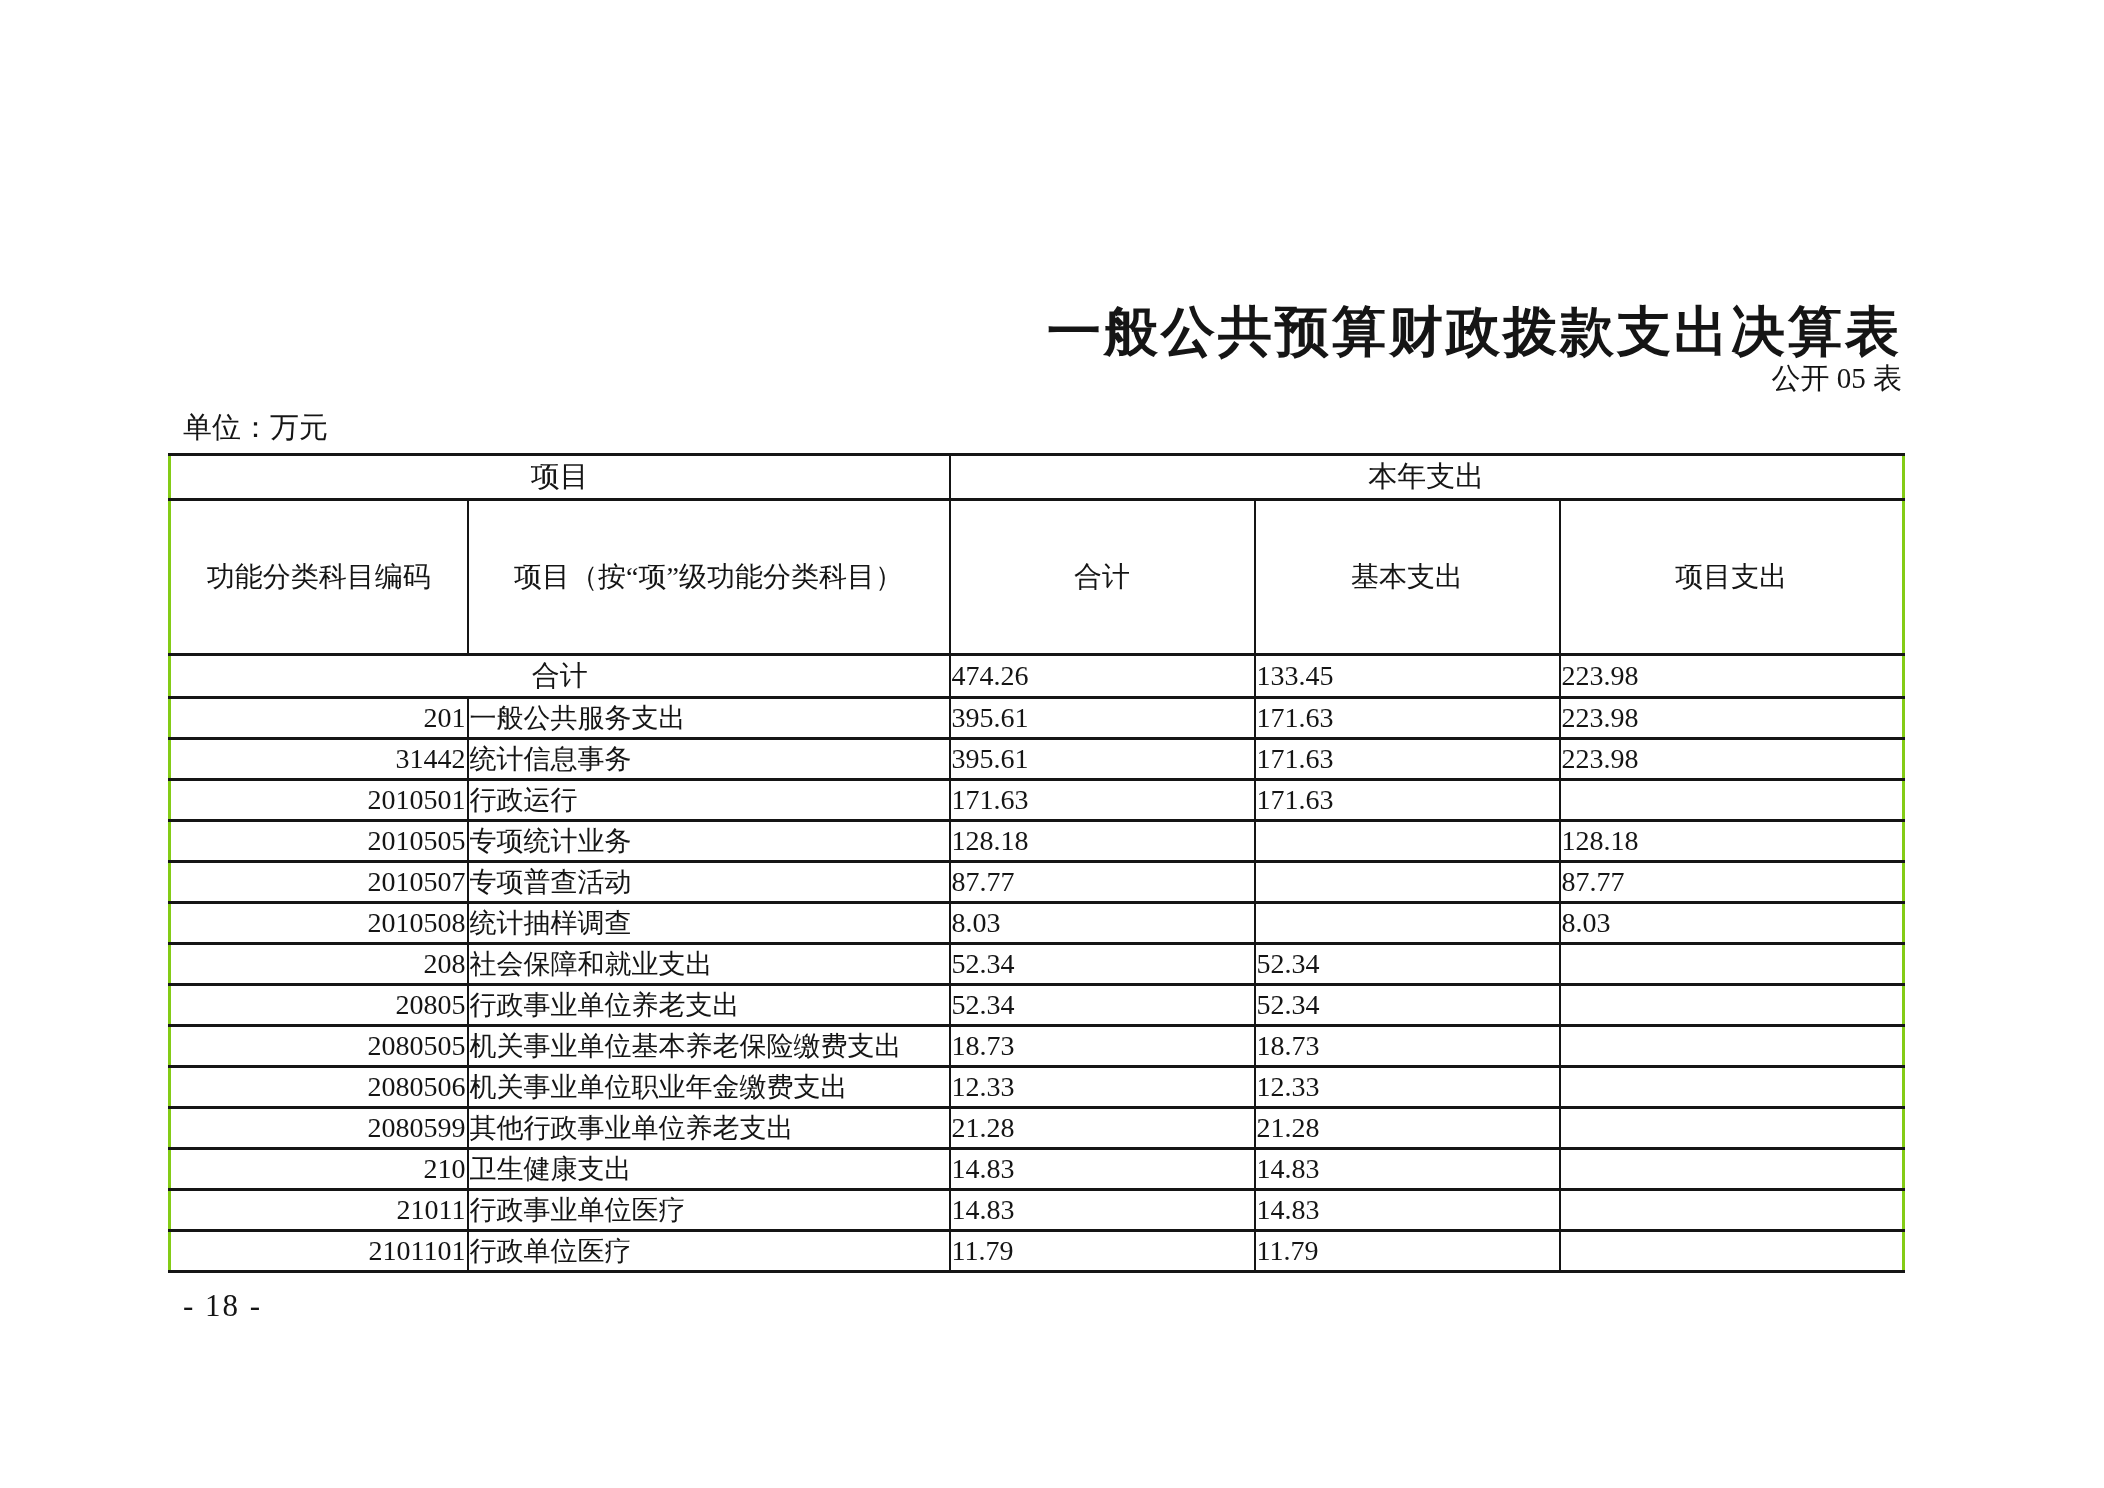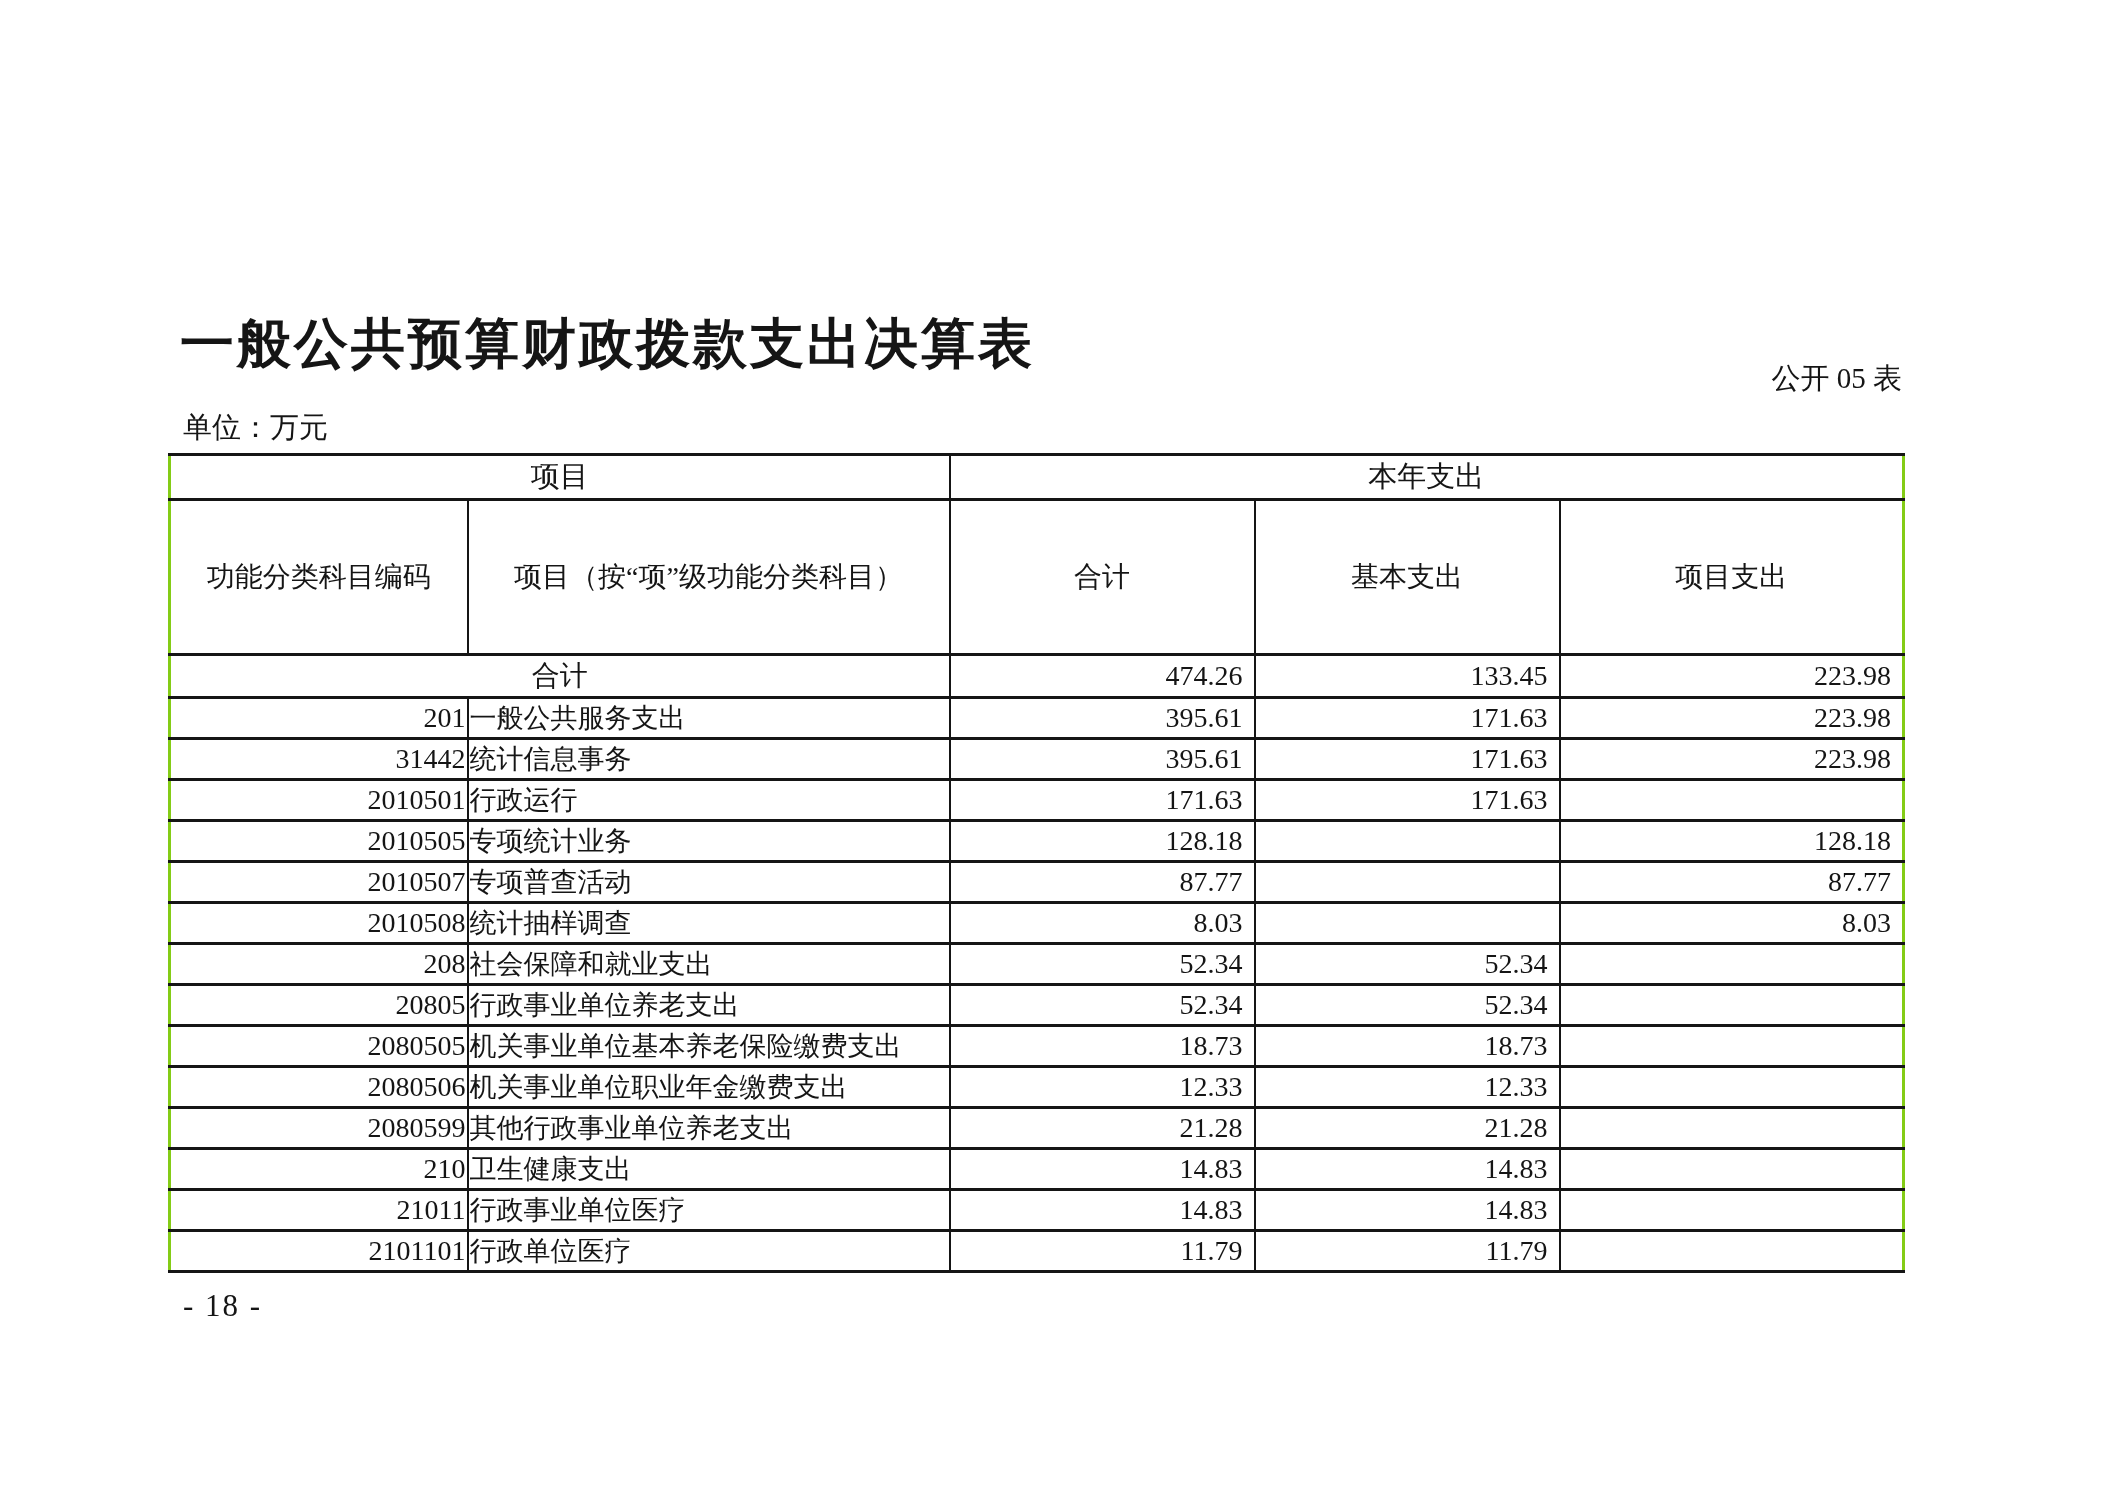--- a/index.html
+++ b/index.html
@@ -14,22 +14,22 @@
     width: 2104px;
     height: 1488px;
     background: #ffffff;
     overflow: hidden;
   }
   .title {
     position: absolute;
     left: 168px;
     width: 1734px;
     top: 296px;
-    margin: 12px;
-    text-align: left;
+    margin: 0;
+    text-align: right;
     font-size: 54px;
     font-weight: bold;
     letter-spacing: 3px;
     white-space: nowrap;
   }
   .table-label {
     position: absolute;
     right: 202px;
     top: 359px;
     font-size: 29px;
@@ -67,21 +67,21 @@
   }
   table.budget {
     border: 3px solid #84cc16;
   }
   tr.hrow1 th { height: 34px; font-size: 29px; text-align: center; vertical-align: middle; }
   tr.hrow2 th { height: 150px; font-size: 28px; text-align: center; vertical-align: middle; }
   tbody tr { height: 37px; }
   td.cell-label { text-align: center; font-size: 28px; vertical-align: middle; }
   td.cell-code { text-align: right; padding-left: 12px; font-size: 28px; vertical-align: middle; font-family: "Liberation Serif", "DejaVu Serif", serif; }
   td.cell-name { text-align: left; font-size: 27px; vertical-align: middle; }
-  td.cell-num  { text-align: right; padding-right: 11px; font-size: 28px; vertical-align: middle; margin-left: 8px; }
+  td.cell-num  { text-align: left; padding-right: 11px; font-size: 28px; vertical-align: middle; margin-left: 8px; }
   .page-number {
     position: absolute;
     left: 183px;
     top: 1288px;
     font-size: 31px;
     letter-spacing: 2px;
     white-space: nowrap;
   }
 </style>
 </head>

